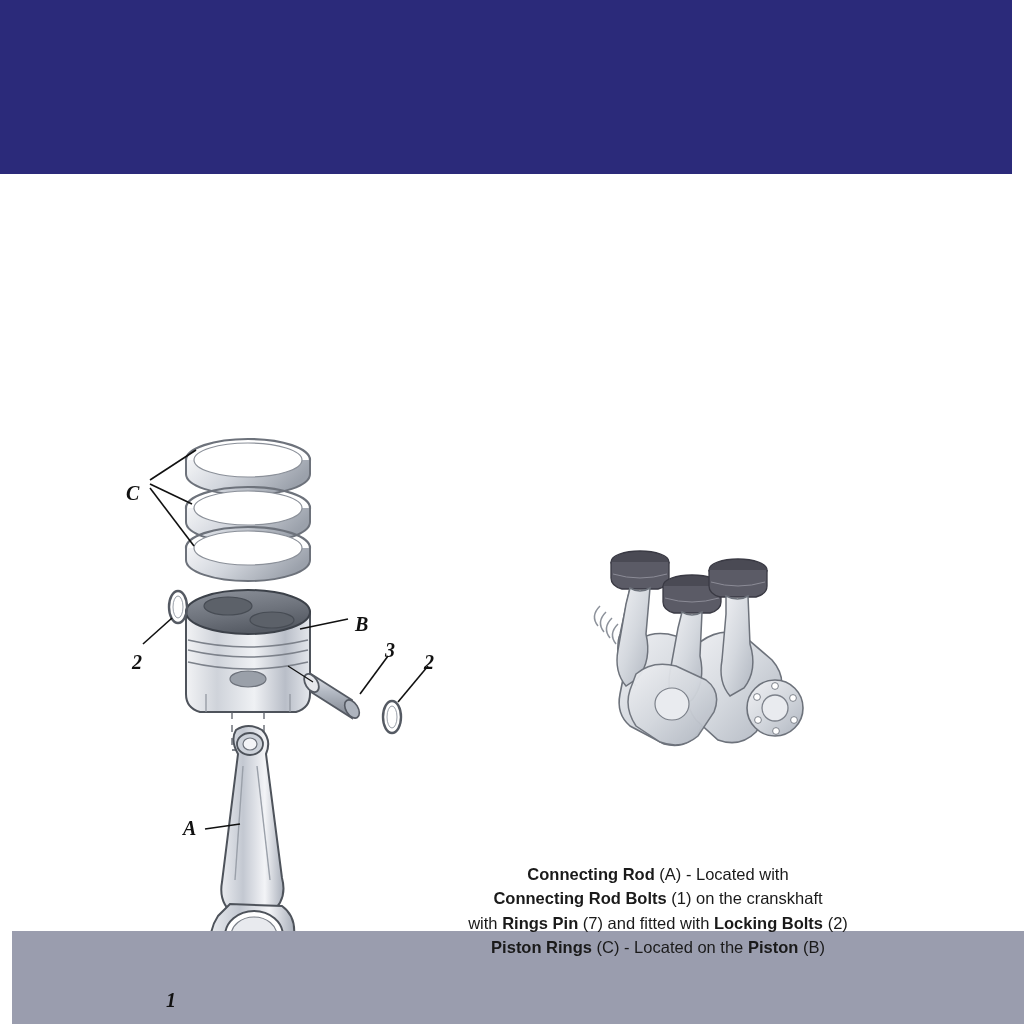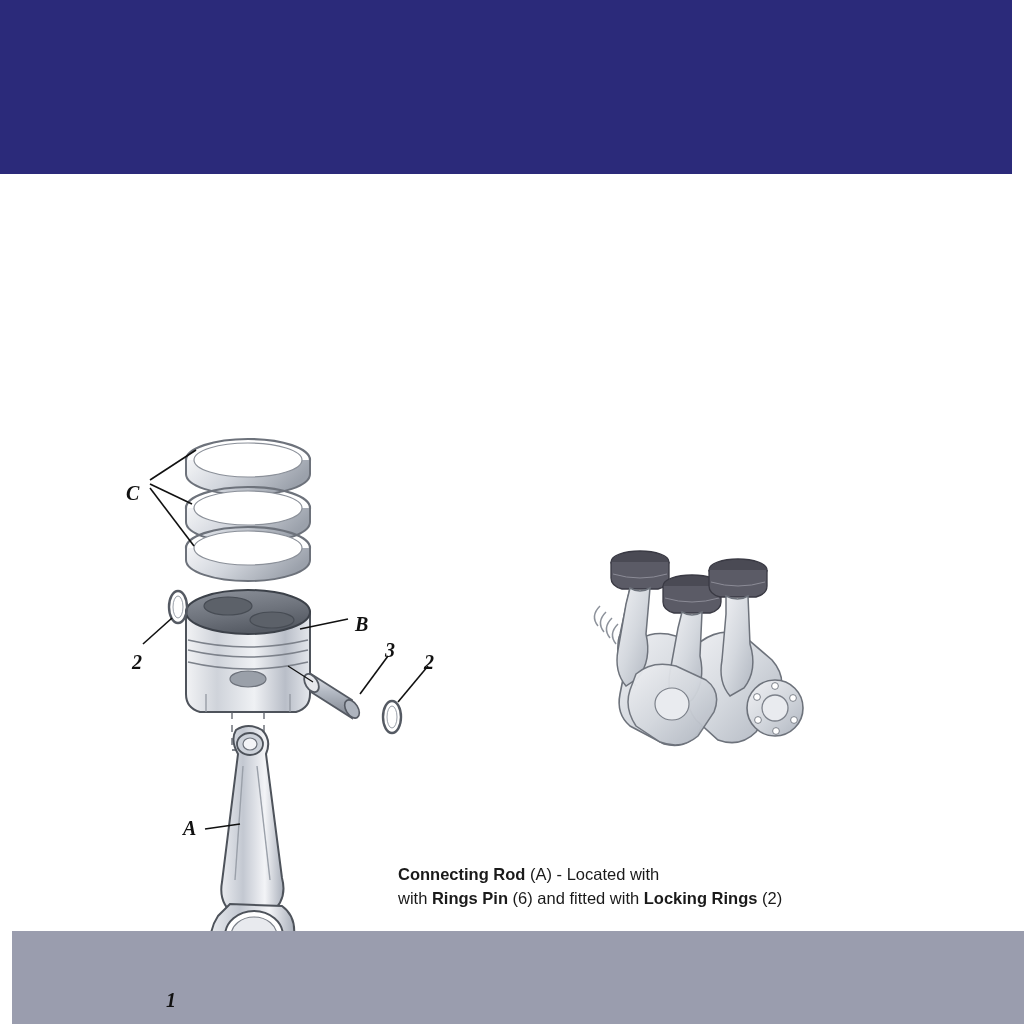--- a/index.html
+++ b/index.html
@@ -58,21 +58,21 @@
     position: absolute;
     left: 398px;
     top: 688px;
     width: 520px;
     font-size: 16.5px;
     line-height: 24.3px;
     color: #1a1a1a;
     font-family: "Liberation Sans", sans-serif;
   }
   .caption .b { font-weight: bold; }
-  .caption-line { white-space: nowrap; }
+  .caption-line { white-space: nowrap; text-align: center; }
   .callout {
     position: absolute;
     font-style: italic;
     font-weight: bold;
     font-size: 20px;
     color: #111111;
     font-family: "Liberation Serif", serif;
   }
   .callout.num {
     font-family: "Liberation Serif", serif;
@@ -279,16 +279,18 @@
     <div class="callout" style="left:126px; top:308px;">C</div>
     <div class="callout" style="left:355px; top:439px;">B</div>
     <div class="callout" style="left:183px; top:643px;">A</div>
     <div class="callout num" style="left:132px; top:477px;">2</div>
     <div class="callout num" style="left:385px; top:465px;">3</div>
     <div class="callout num" style="left:424px; top:477px;">2</div>
     <div class="callout num" style="left:166px; top:815px;">1</div>
 
     <div class="caption">
         <div class="caption-line"><span class="b">Connecting Rod</span><span> (A) - Located with</span></div>
-        <div class="caption-line"><span>with </span><span class="b">Rings Pin</span><span> (6) and fitted with </span><span class="b">Locking Rings</span><span> (2)</span></div>
+        <div class="caption-line"><span class="b">Connecting Rod Bolts</span><span> (1) on the cranskhaft</span></div>
+        <div class="caption-line"><span>with </span><span class="b">Rings Pin</span><span> (7) and fitted with </span><span class="b">Locking Bolts</span><span> (2)</span></div>
+        <div class="caption-line"><span class="b">Piston Rings</span><span> (C) - Located on the </span><span class="b">Piston</span><span> (B)</span></div>
       </div>
   </div>
 </div>
 
 </body></html>

